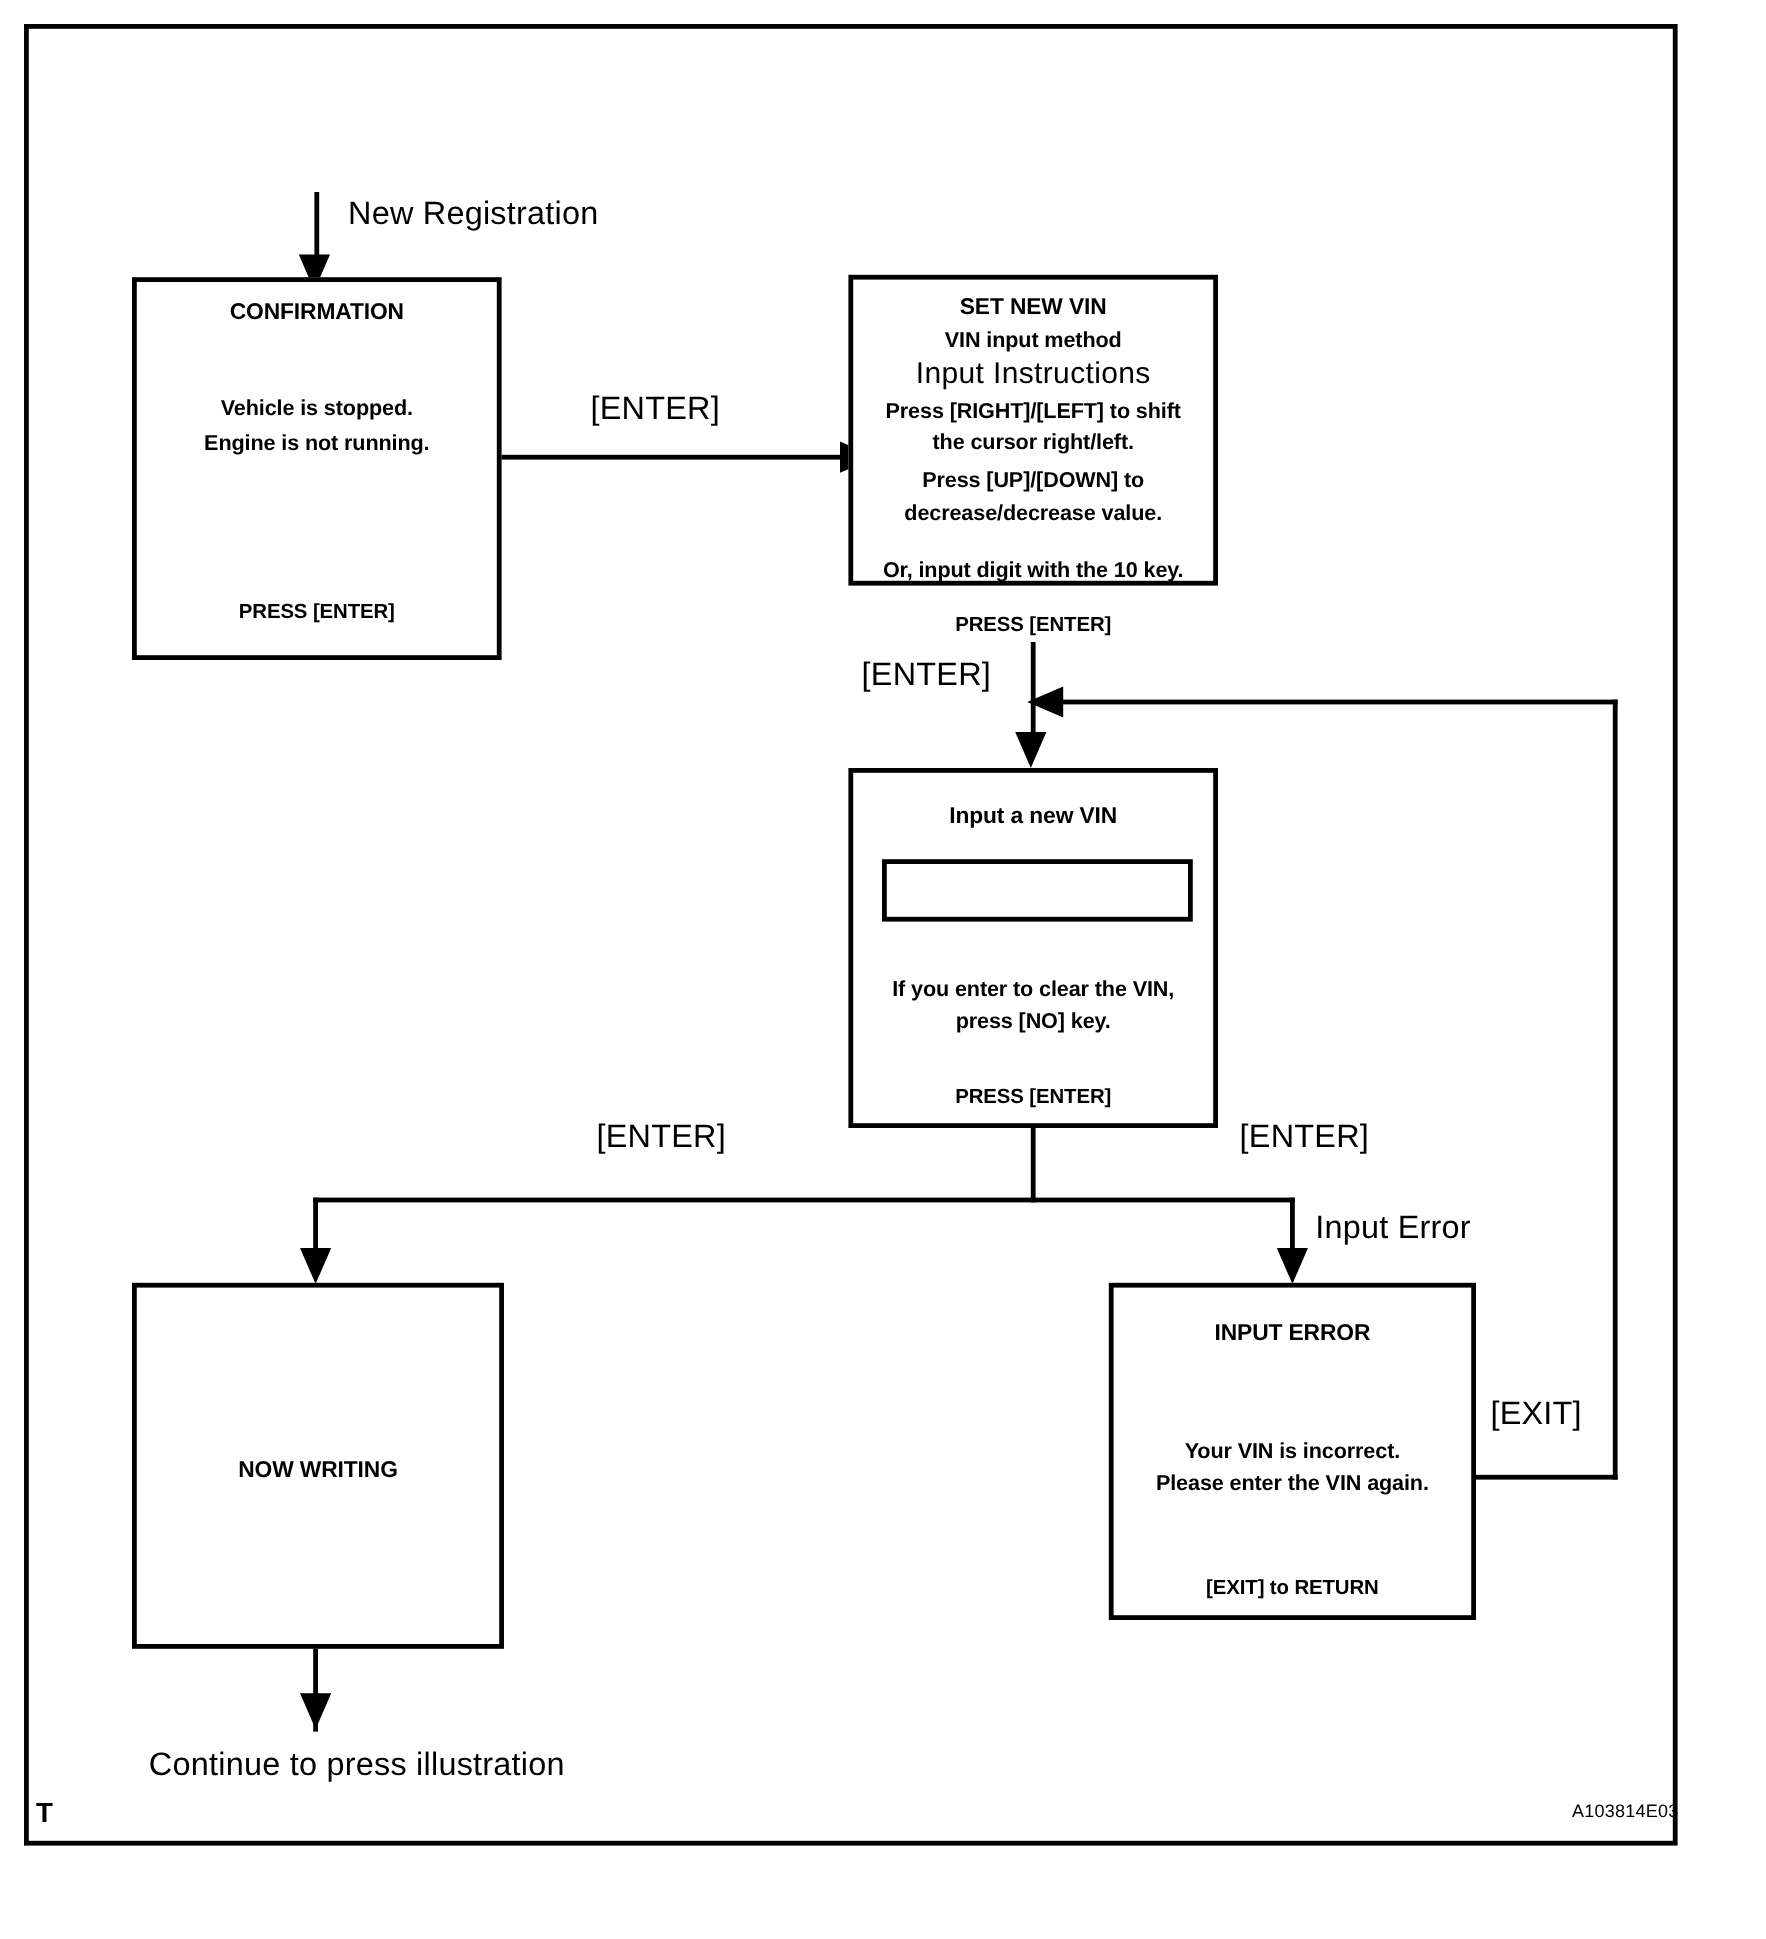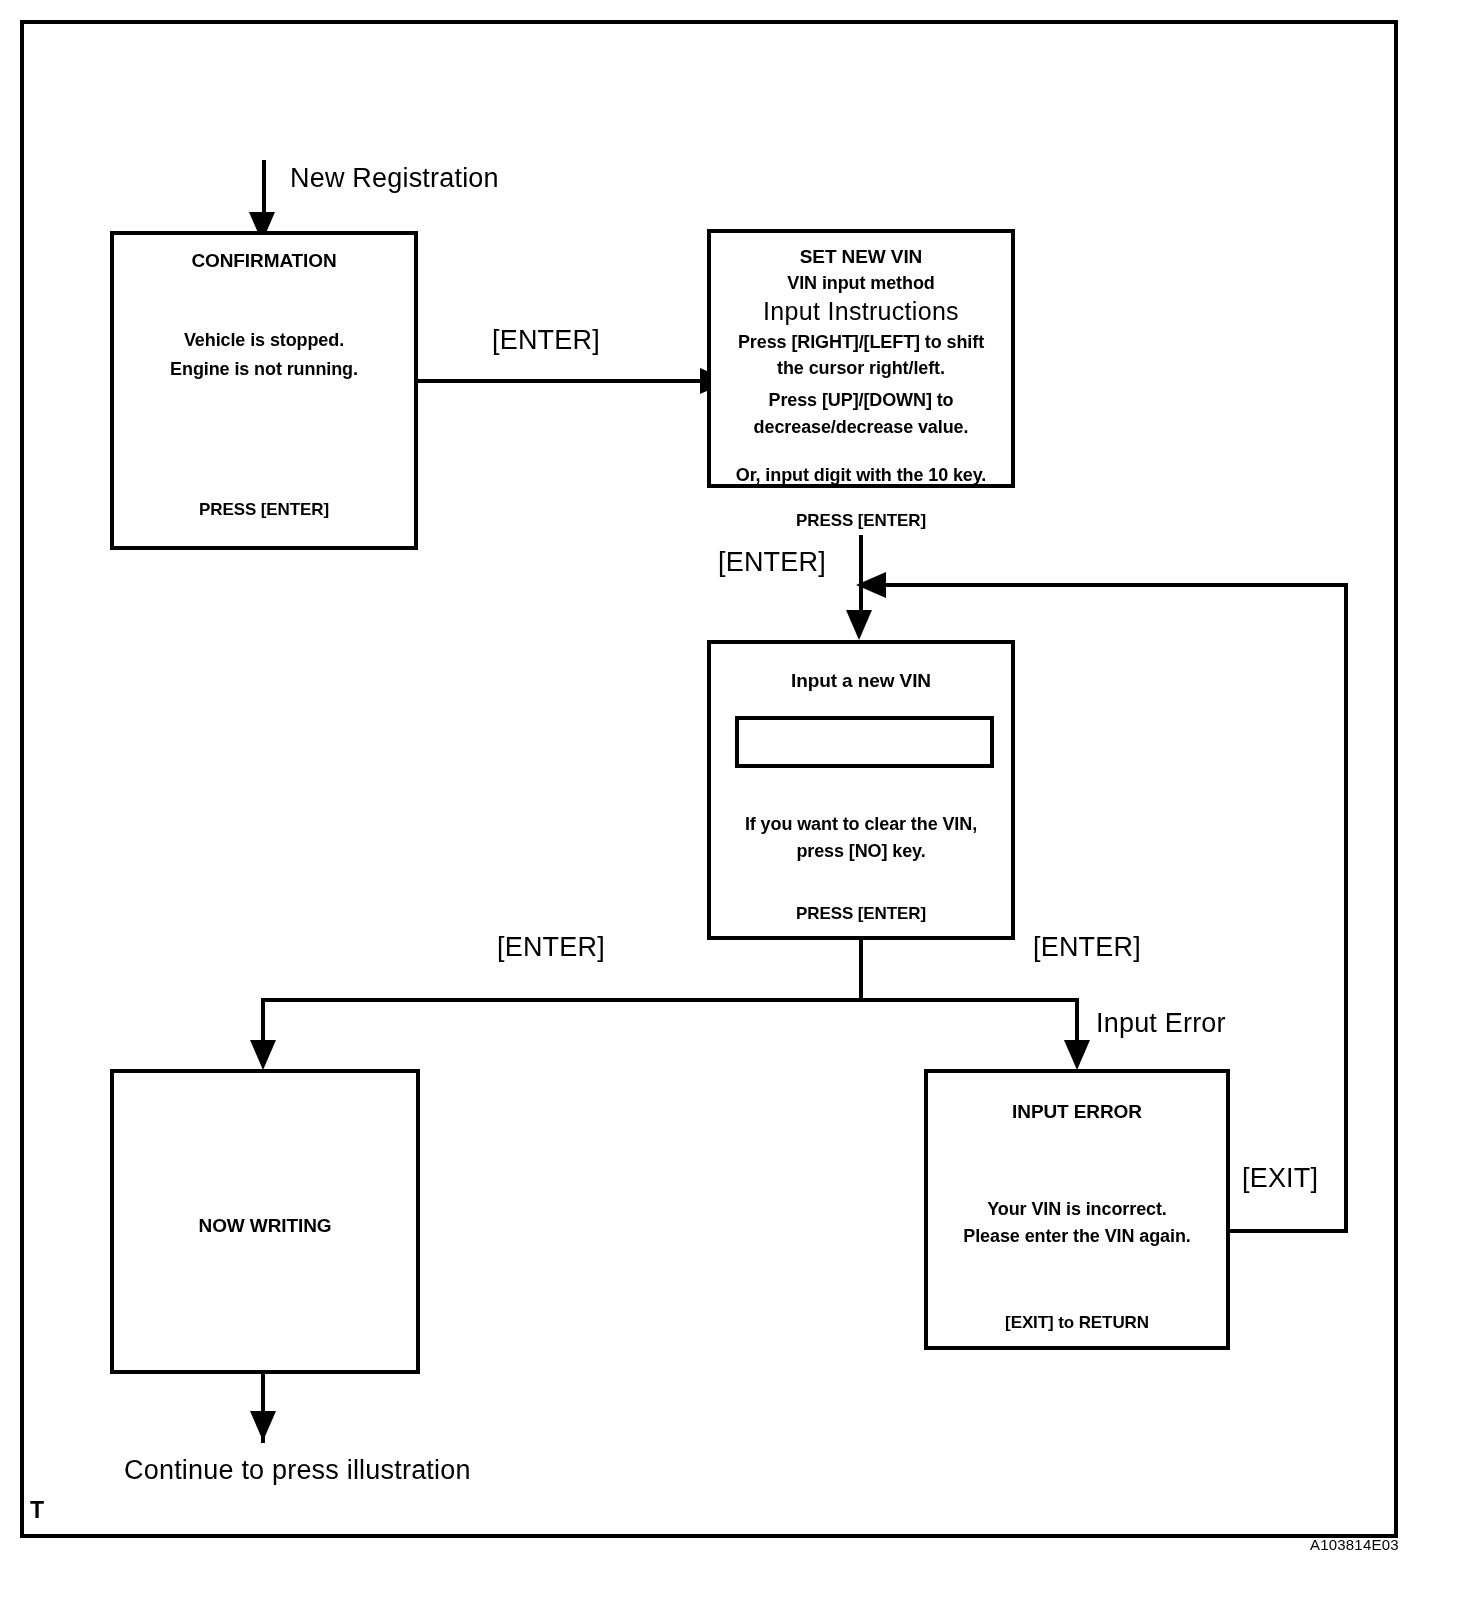--- a/index.html
+++ b/index.html
@@ -112,21 +112,21 @@
     position: absolute;
     left: 30px;
     top: 1497px;
     font-size: 23px;
     font-weight: bold;
     color: #000000;
   }
   #figure-code {
     position: absolute;
     left: 1310px;
-    top: 1536px;
+    top: 1501px;
     font-size: 15px;
     font-weight: normal;
     color: #000000;
     letter-spacing: 0.2px;
   }
 </style>
 </head>
 <body>
 
 <div id="page">
@@ -171,21 +171,21 @@
   <div class="ln ln-h" style="left:884px; top:583px; width:464px;"></div>
   <div class="arrow-left" style="left:856px; top:572px;"></div>
   <div class="ln ln-v" style="left:1344px; top:583px; height:650px;"></div>
   <div class="ln ln-h" style="left:1228px; top:1229px; width:120px;"></div>
   <div class="flow-label" style="left:1242px; top:1163px;">[EXIT]</div>
 
   <div class="screen-box" id="box-input-vin" style="left:707px; top:640px; width:308px; height:300px;">
     <div class="scr-inner">
       <div class="scr-line scr-title" style="top:26px;">Input a new VIN</div>
       <div id="vin-entry-field"></div>
-      <div class="scr-line scr-body" style="top:170px;">If you want to clear the VIN,</div>
+      <div class="scr-line scr-body" style="top:170px;">If you enter to clear the VIN,</div>
       <div class="scr-line scr-body" style="top:197px;">press [NO] key.</div>
       <div class="scr-line scr-foot" style="top:260px;">PRESS [ENTER]</div>
     </div>
   </div>
 
   <div class="ln ln-v" style="left:859px; top:940px; height:62px;"></div>
   <div class="ln ln-h" style="left:261px; top:998px; width:818px;"></div>
 
   <div class="ln ln-v" style="left:261px; top:998px; height:62px;"></div>
   <div class="arrow-down" style="left:250px; top:1040px;"></div>

